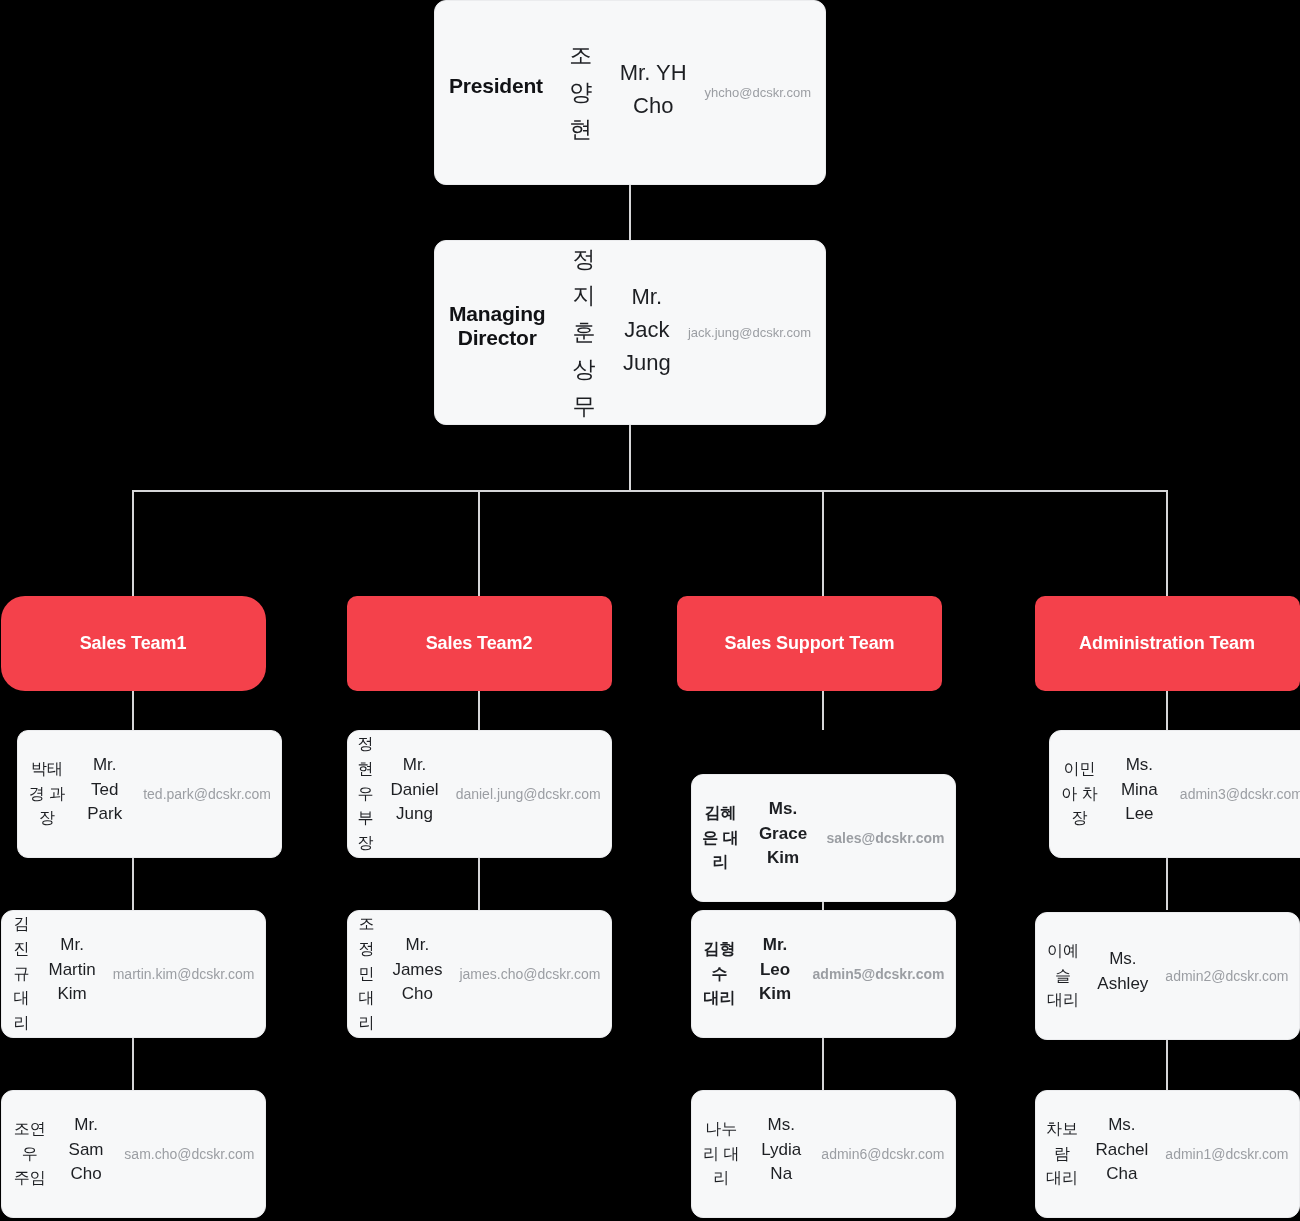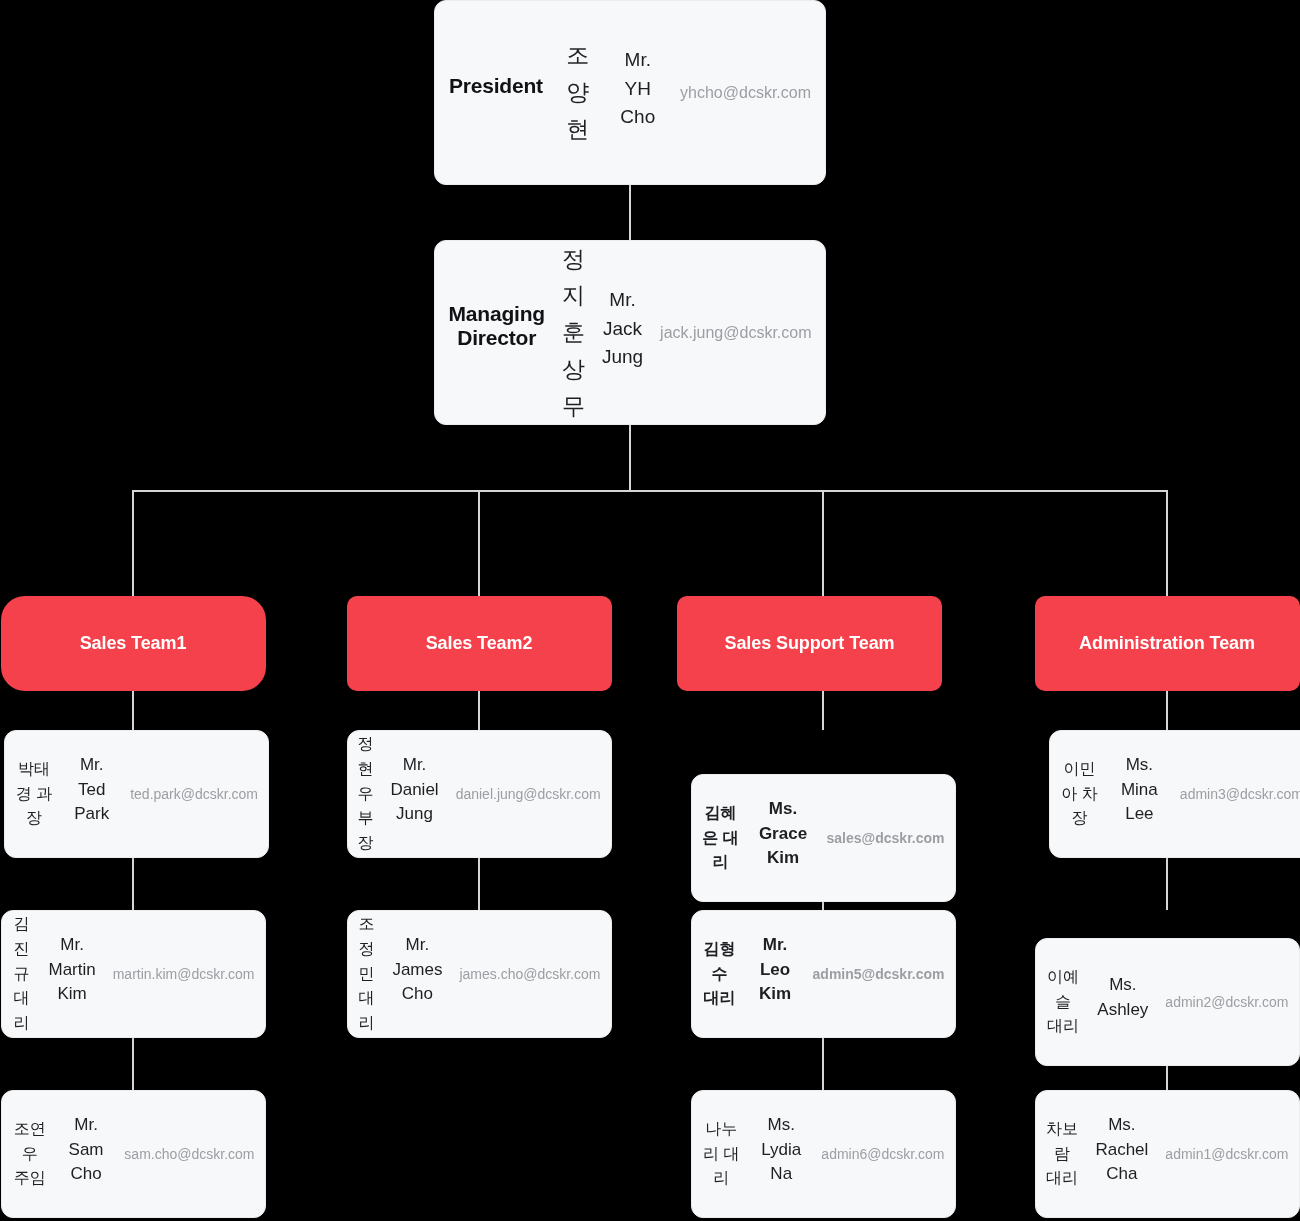--- a/index.html
+++ b/index.html
@@ -61,27 +61,27 @@
     color: #111215;
     letter-spacing: -0.2px;
     margin-bottom: 14px;
   }
   .card.exec .name-kr {
     font-size: 23px;
     color: #1d1f23;
     line-height: 1.6;
   }
   .card.exec .name-en {
-    font-size: 19px;
+    font-size: 22px;
     color: #1d1f23;
     line-height: 1.5;
     margin-bottom: 7px;
   }
   .card.exec .email {
-    font-size: 16px;
+    font-size: 13px;
     color: #9b9ea3;
   }
 
   
   .card.team {
     background: #f4414b;
     width: 265px;
     height: 95px;
     border-radius: 10px;
   }
@@ -148,21 +148,21 @@
     </div>
     <div class="card exec" style="top: 240px;">
       <div class="role">Managing Director</div>
       <div class="name-kr">정지훈 상무</div>
       <div class="name-en">Mr. Jack Jung</div>
       <div class="email">jack.jung@dcskr.com</div>
     </div>
     <div class="card team" style="left: 0.5px; top: 596px; border-radius: 24px;">
       <div class="team-label">Sales Team1</div>
     </div>
-    <div class="card member" style="left: 4px; top: 730px;">
+    <div class="card member" style="left: 17px; top: 730px; border-radius: 11px;">
       <div class="name-kr">박태경 과장</div>
       <div class="name-en">Mr. Ted Park</div>
       <div class="email">ted.park@dcskr.com</div>
     </div>
     <div class="card member" style="left: 0.5px; top: 1090px;">
       <div class="name-kr">조연우 주임</div>
       <div class="name-en">Mr. Sam Cho</div>
       <div class="email">sam.cho@dcskr.com</div>
     </div>
     <div class="card member" style="left: 0.5px; top: 910px;">
@@ -202,21 +202,21 @@
       <div class="email">admin6@dcskr.com</div>
     </div>
     <div class="card team" style="left: 1034.5px; top: 596px;">
       <div class="team-label">Administration Team</div>
     </div>
     <div class="card member" style="left: 1049px; top: 730px;">
       <div class="name-kr">이민아 차장</div>
       <div class="name-en">Ms. Mina Lee</div>
       <div class="email">admin3@dcskr.com</div>
     </div>
-    <div class="card member" style="left: 1034.5px; top: 938px;">
+    <div class="card member" style="left: 1034.5px; top: 912px;">
       <div class="name-kr">이예슬 대리</div>
       <div class="name-en">Ms. Ashley</div>
       <div class="email">admin2@dcskr.com</div>
     </div>
     <div class="card member" style="left: 1034.5px; top: 1090px;">
       <div class="name-kr">차보람 대리</div>
       <div class="name-en">Ms. Rachel Cha</div>
       <div class="email">admin1@dcskr.com</div>
     </div>
   </div>

